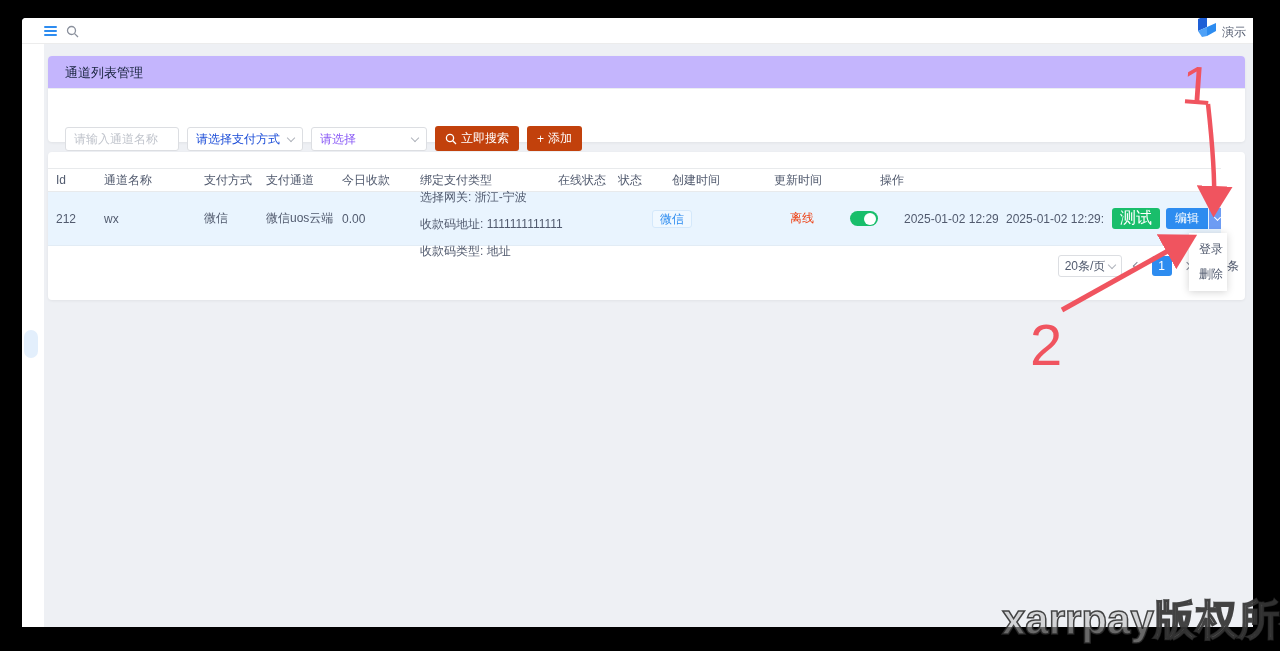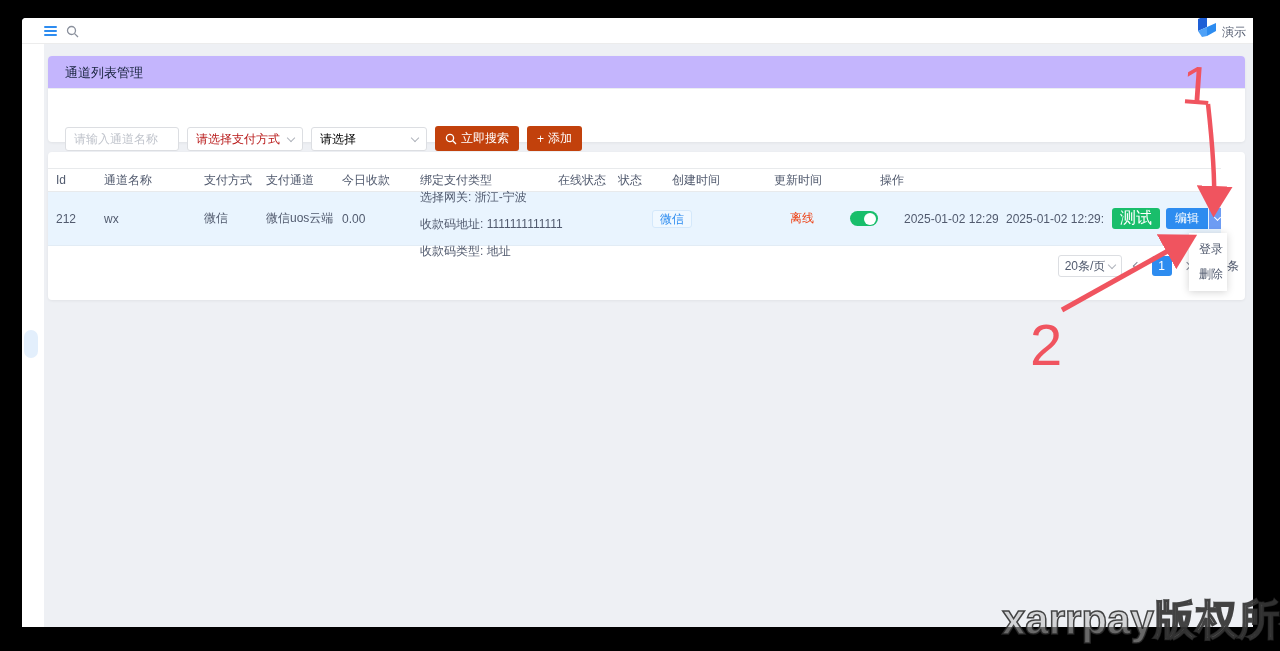--- a/index.html
+++ b/index.html
@@ -23,22 +23,22 @@
   .sidebar { position:absolute; left:0; top:26px; width:22px; height:583px; background:#fff; }
   .sidebar-handle { position:absolute; left:2px; top:286px; width:14px; height:28px; background:#e3effc; border-radius:7px; }
   
   .card { position:absolute; background:#fff; border-radius:4px; box-shadow:0 1px 3px rgba(0,0,0,.06); }
   .card1 { left:26px; top:38px; width:1197px; height:86px; }
   .card1-header { height:33px; background:#c4b5fd; border-bottom:1px solid #ebeef2; border-radius:4px 4px 0 0; line-height:33px; padding-left:17px; font-size:13px; color:#17233d; }
   .filters { position:absolute; left:17px; top:43px; display:flex; gap:8px; align-items:flex-end;margin-top:27px; }
   .txt-input { width:114px; height:24px; border:1px solid #dcdee2; border-radius:3px; padding:0 8px; font-size:12px; color:#515a6e; background:#fff; outline:none; }
   .txt-input::placeholder { color:#c0c4cc; }
   .select { width:116px; height:24px; border:1px solid #dcdee2; border-radius:3px; display:flex; align-items:center; justify-content:space-between; padding:0 8px; font-size:12px; background:#fff; cursor:pointer; }
-  .select .val-dark { color:#b91c1c; }
-  .select .val-ph { color:#000000;font-family:Liberation Serif, serif; }
+  .select .val-dark { color:#1d4ed8; }
+  .select .val-ph { color:#8b5cf6;font-family:Liberation Serif, serif; }
   .btn { height:25px; background:#c2410c; color:#fff; font-size:12px; border:none; border-radius:3px; display:flex; align-items:center; gap:4px; padding:0 10px; cursor:pointer; }
   
   .card2 { left:26px; top:134px; width:1197px; height:148px; }
   .table { position:absolute; left:0; top:16px; width:1173px; }
   .thead { display:flex; height:24px; border-top:1px solid #e8eaec; border-bottom:1px solid #e8eaec; align-items:center; }
   .th { font-size:12px; color:#515a6e; padding:0 8px; overflow:hidden; white-space:nowrap; }
   .trow { display:flex; background:#e9f4fe; border-bottom:1px solid #e2ecf5; height:54px; align-items:center; }
   .td { font-size:12px; color:#515a6e; padding:0 8px; overflow:hidden; white-space:nowrap; }
   .c0{width:48px}.c1{width:100px}.c2{width:62px}.c3{width:76px}.c4{width:78px}
   .c5{width:232px}.c6{width:138px}.c7{width:60px}.c8{width:54px}

